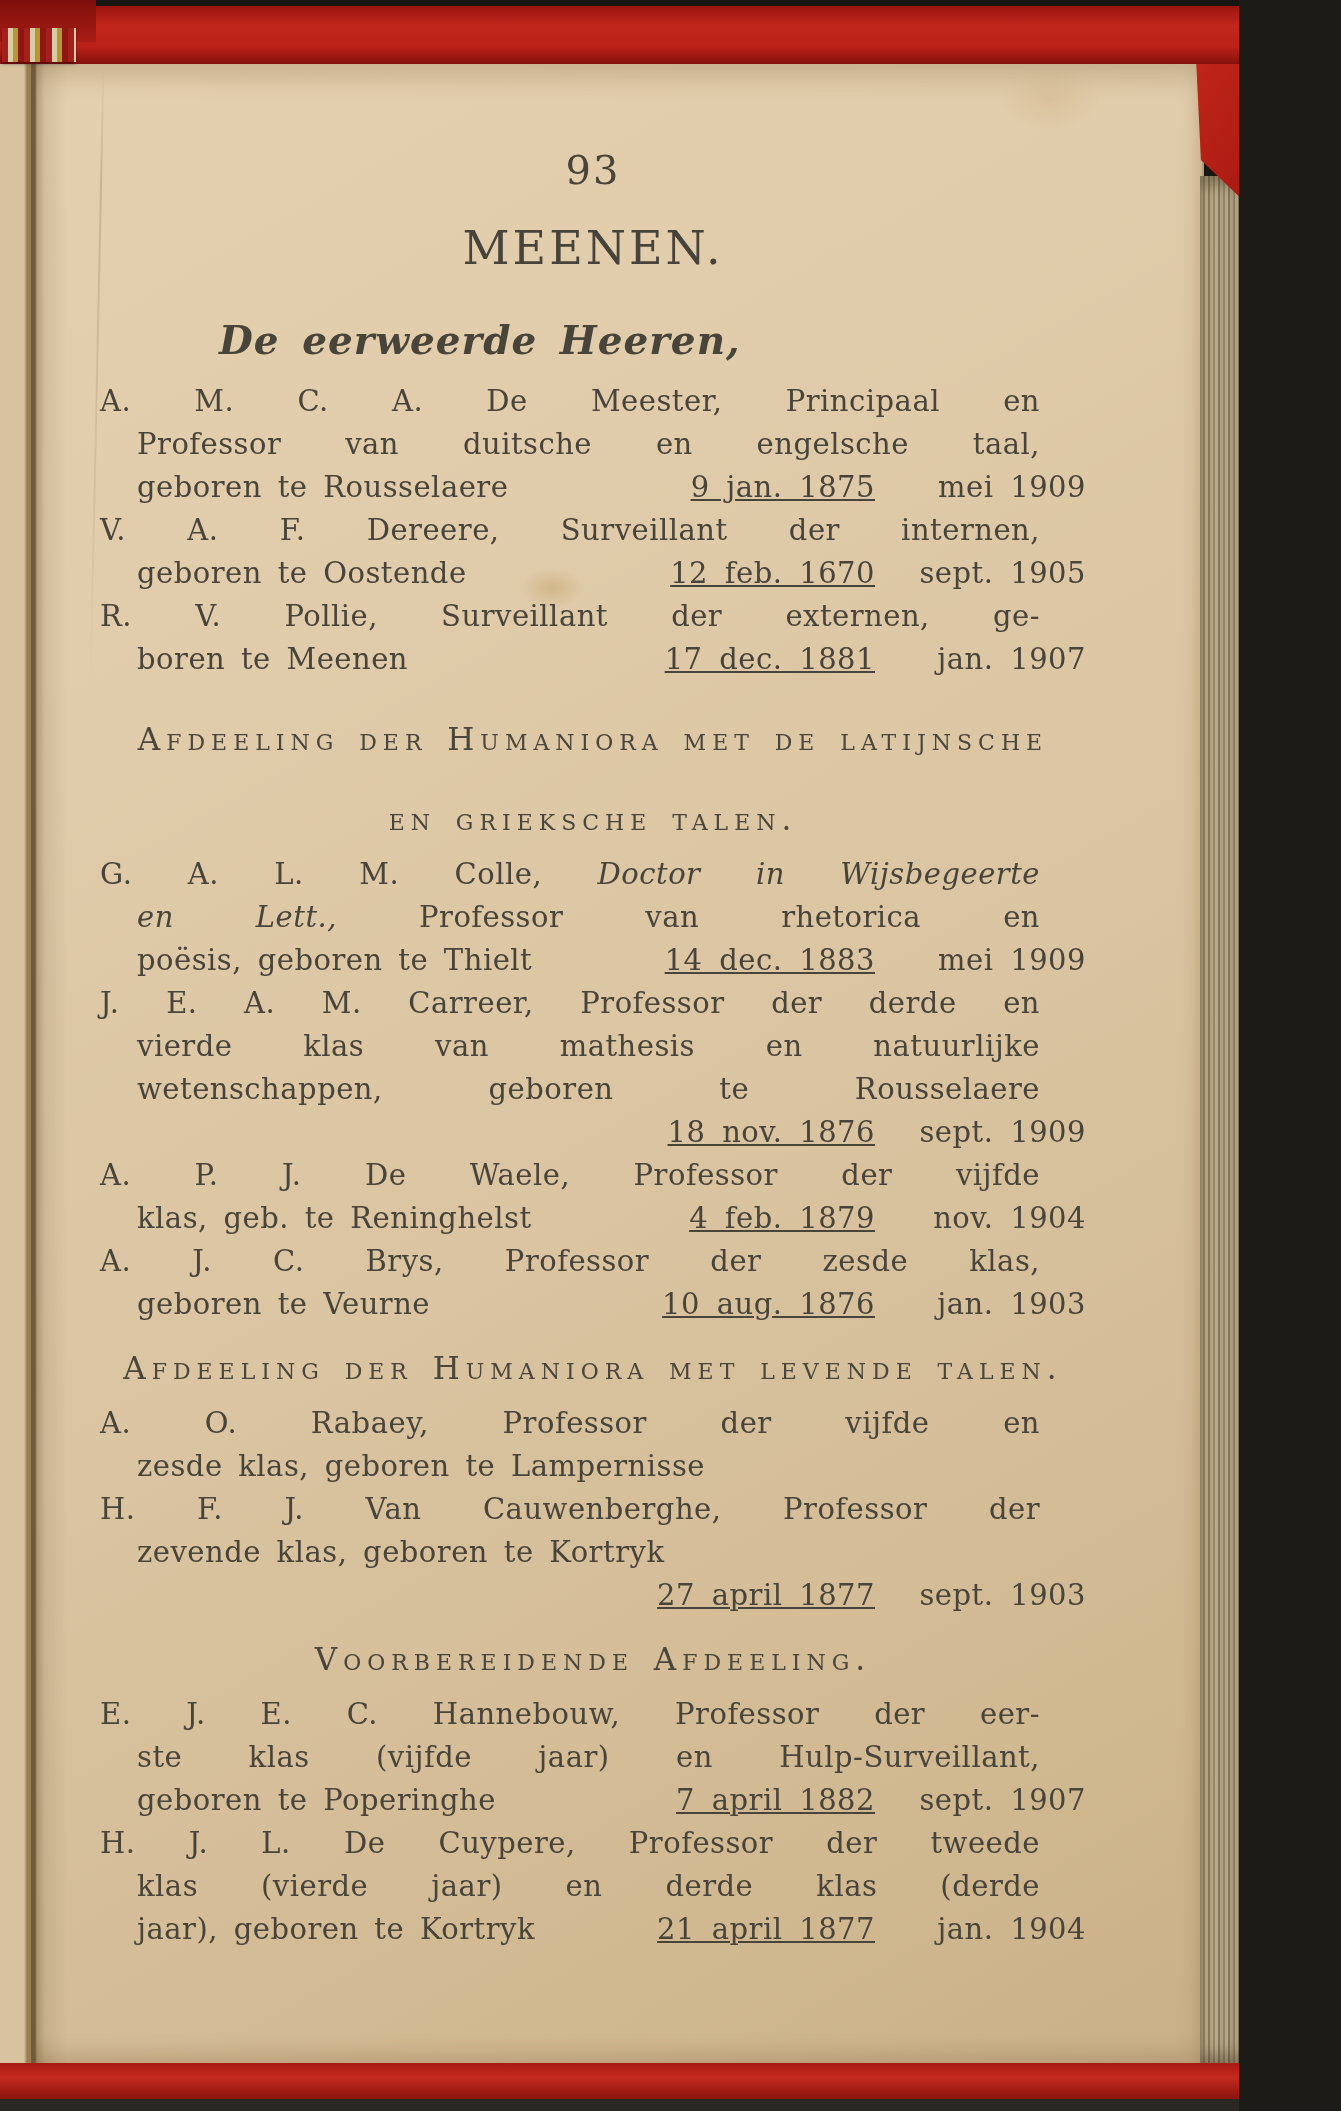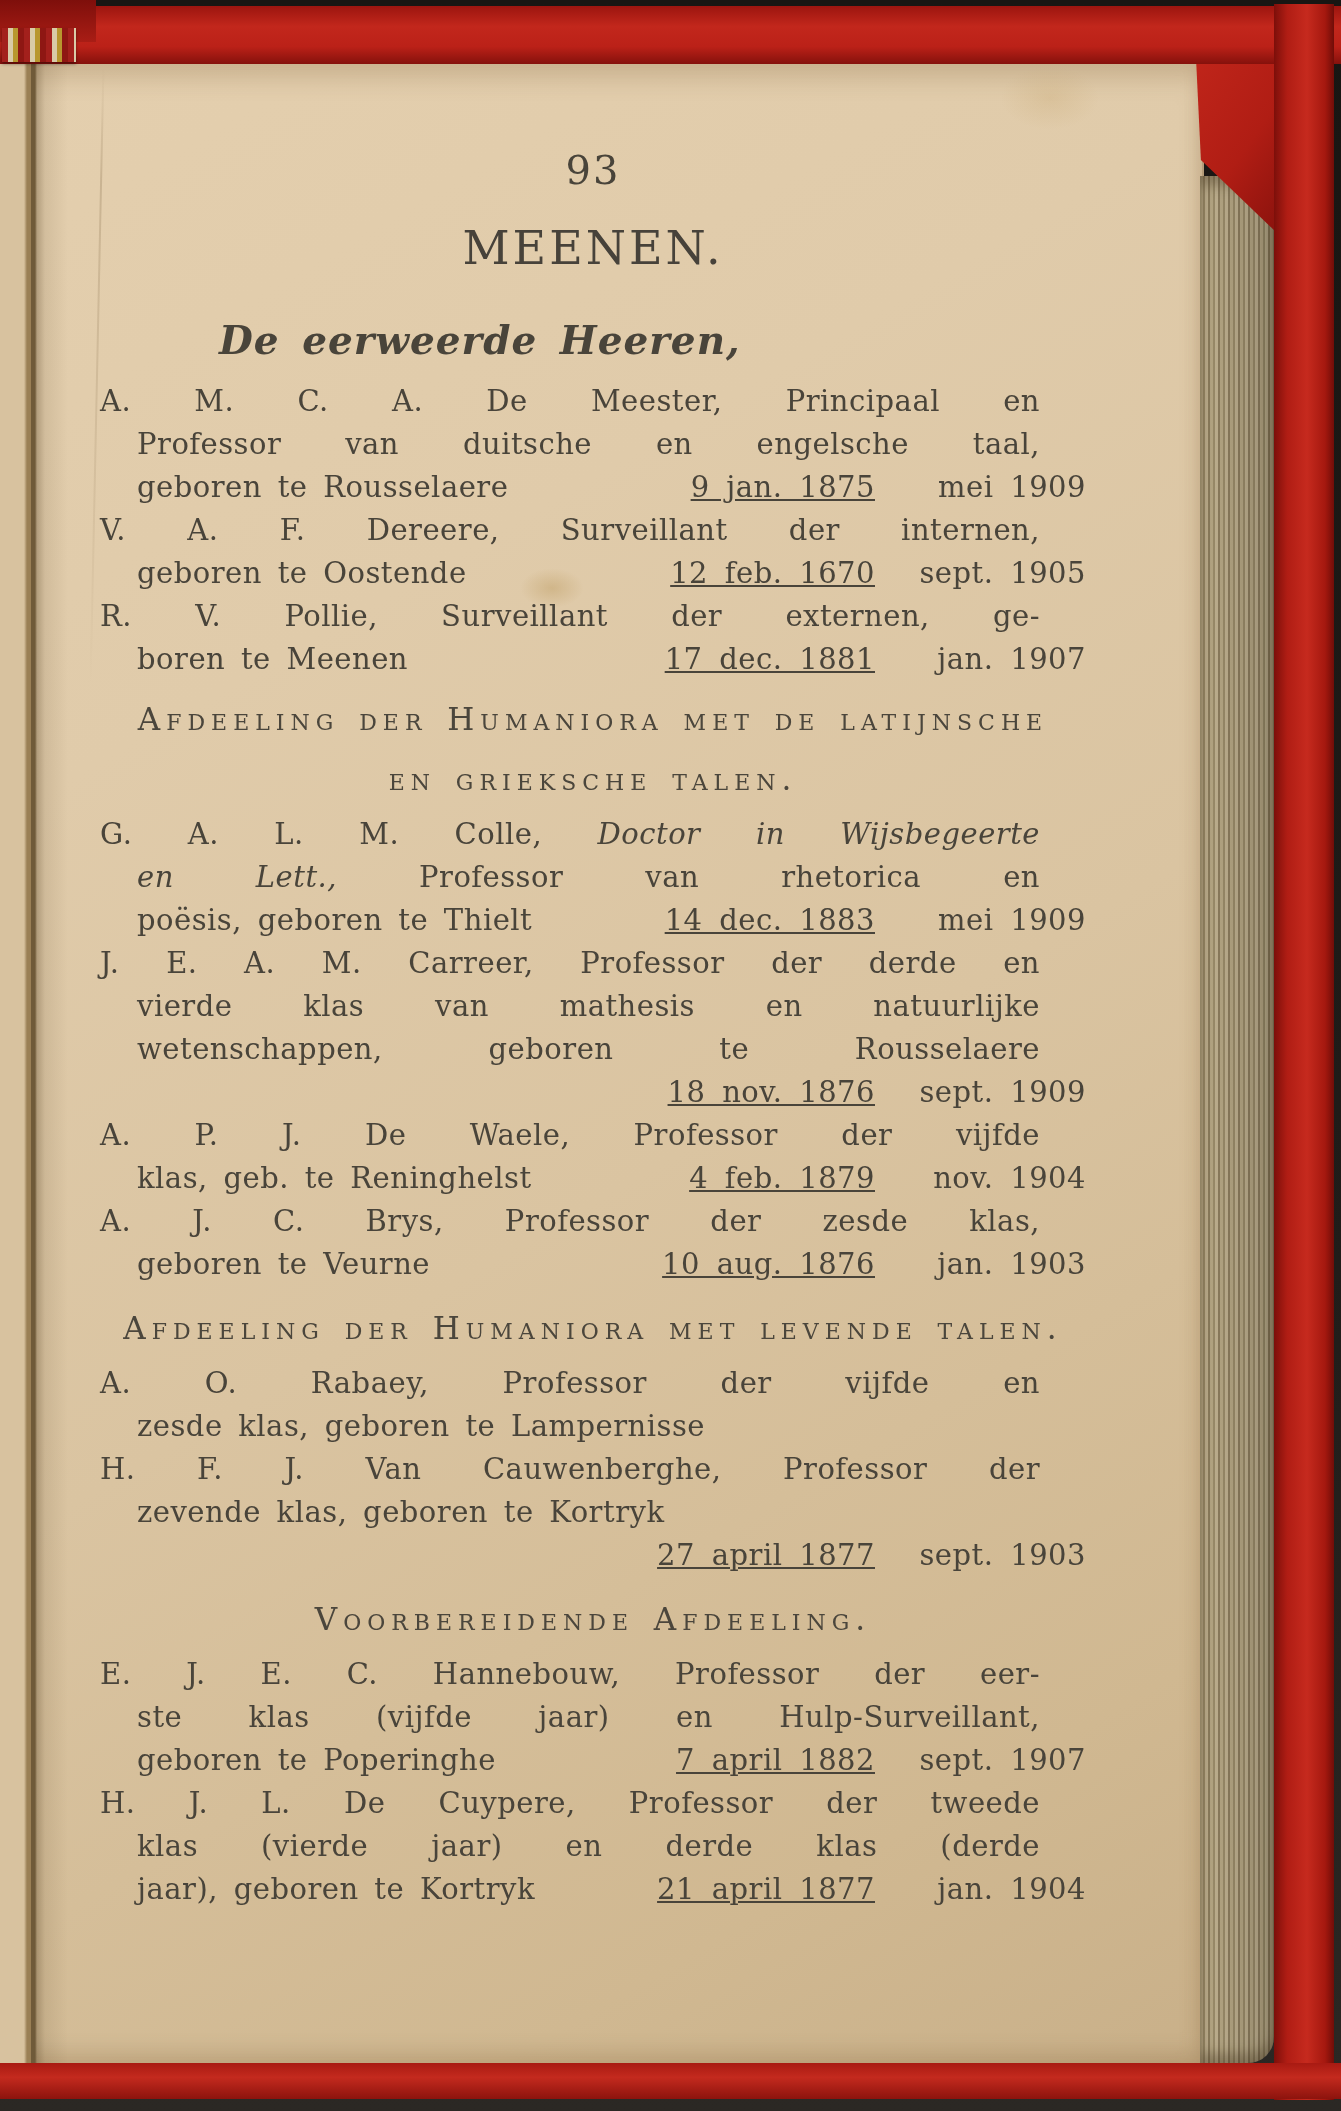--- a/index.html
+++ b/index.html
@@ -1,16 +1,16 @@
 <!DOCTYPE html>
 <html style="--cover_red: #bb2118; --cover_red_dark: #85110c; --page_tan: #ddc8a6; --page_edge_tan: #b3a483; --ink: #49443a; --background_black: #1d1b18;"><head>
 <meta charset="utf-8">
 <style>
   html,body{margin:0;padding:0;background:#1d1b18;}
-  .scene{position:relative;width:1341px;height:2111px;overflow:hidden;
+  .scene{position:relative;width:1239px;height:2111px;overflow:hidden;
          background:linear-gradient(180deg,#181613 0%,#201d1a 60%,#2b2824 100%);
          font-family:"DejaVu Serif","Liberation Serif",serif;}
 
   
   .page{position:absolute;left:0;top:64px;width:1202px;height:1999px;z-index:1;
         background:linear-gradient(150deg,#e4cfae 0%,#e0cbaa 28%,#dac4a1 55%,#d0b891 85%,#c9b089 100%);
         border-right:2px solid #b49c79;
         box-shadow:inset 0 14px 22px rgba(130,100,60,.25), inset 0 -12px 18px rgba(130,100,60,.22);}
   .gutter{position:absolute;left:0;top:64px;width:70px;height:1999px;z-index:2;
         background:linear-gradient(90deg,#d8c29f 0 24px,#9a7f55 27px 31px,#6f5a39 31px 35px,rgba(90,70,40,.35) 37px,rgba(90,70,40,.12) 45px,rgba(90,70,40,0) 68px);}
@@ -47,21 +47,21 @@
   .page-number{margin-top:148px;height:44px;line-height:44px;text-align:center;
         font-size:40px;letter-spacing:2px;}
   .page-title{margin-top:28px;height:56px;line-height:56px;text-align:center;
         font-size:46px;font-weight:normal;letter-spacing:3px;color:#47423a;}
   .page-subtitle{margin-top:40px;margin-left:119px;height:48px;line-height:48px;
         font-size:39px;font-style:italic;font-weight:bold;letter-spacing:1px;word-spacing:8px;}
 
   .section-heading{text-align:center;font-variant:small-caps;font-size:31px;
         letter-spacing:6px;word-spacing:4px;line-height:44px;color:#4b463c;}
   .sec-2 .section-heading,.sec-3 .section-heading{margin-top:20px;margin-bottom:12px;}
-  .sec-1 .section-heading{margin-top:16px;margin-bottom:12px;}
+  .sec-1 .section-heading{margin-top:36px;margin-bottom:12px;}
   .sec-0{margin-top:16px;}
 
   .line{position:relative;height:43px;line-height:43px;font-size:29px;white-space:nowrap;}
   .line .text{display:inline-block;box-sizing:border-box;letter-spacing:.5px;word-spacing:6px;}
   .line.indent .text{padding-left:37px;}
   .line.justify .text{display:block;width:940px;text-align:justify;text-align-last:justify;word-spacing:normal;}
   .line em{font-style:italic;letter-spacing:.5px;}
   .birth{position:absolute;right:211px;top:0;white-space:nowrap;word-spacing:7px;letter-spacing:.5px;text-decoration:underline;}
   .appt{position:absolute;right:0;top:0;white-space:nowrap;word-spacing:7px;letter-spacing:.5px;}
 </style>

